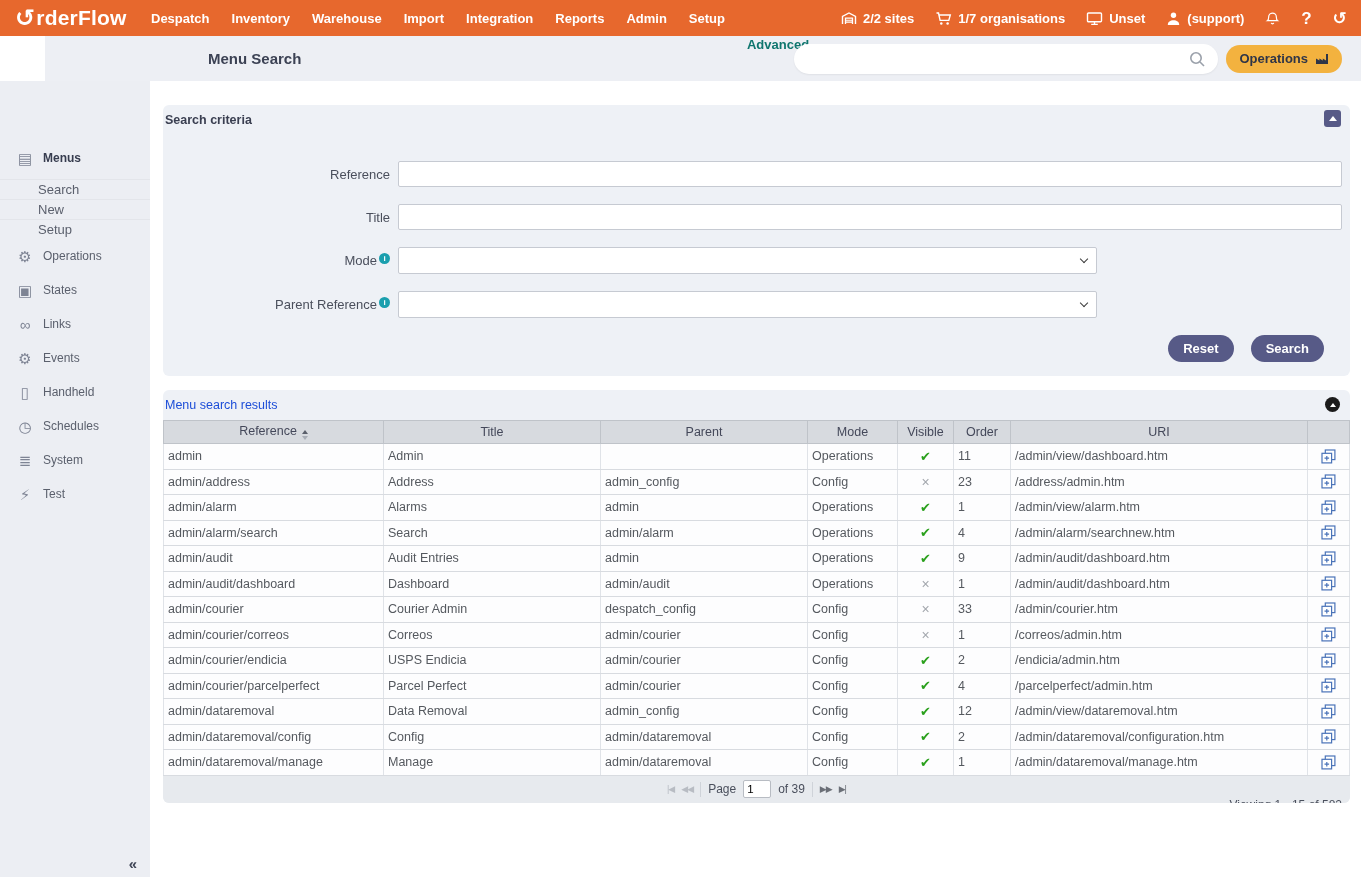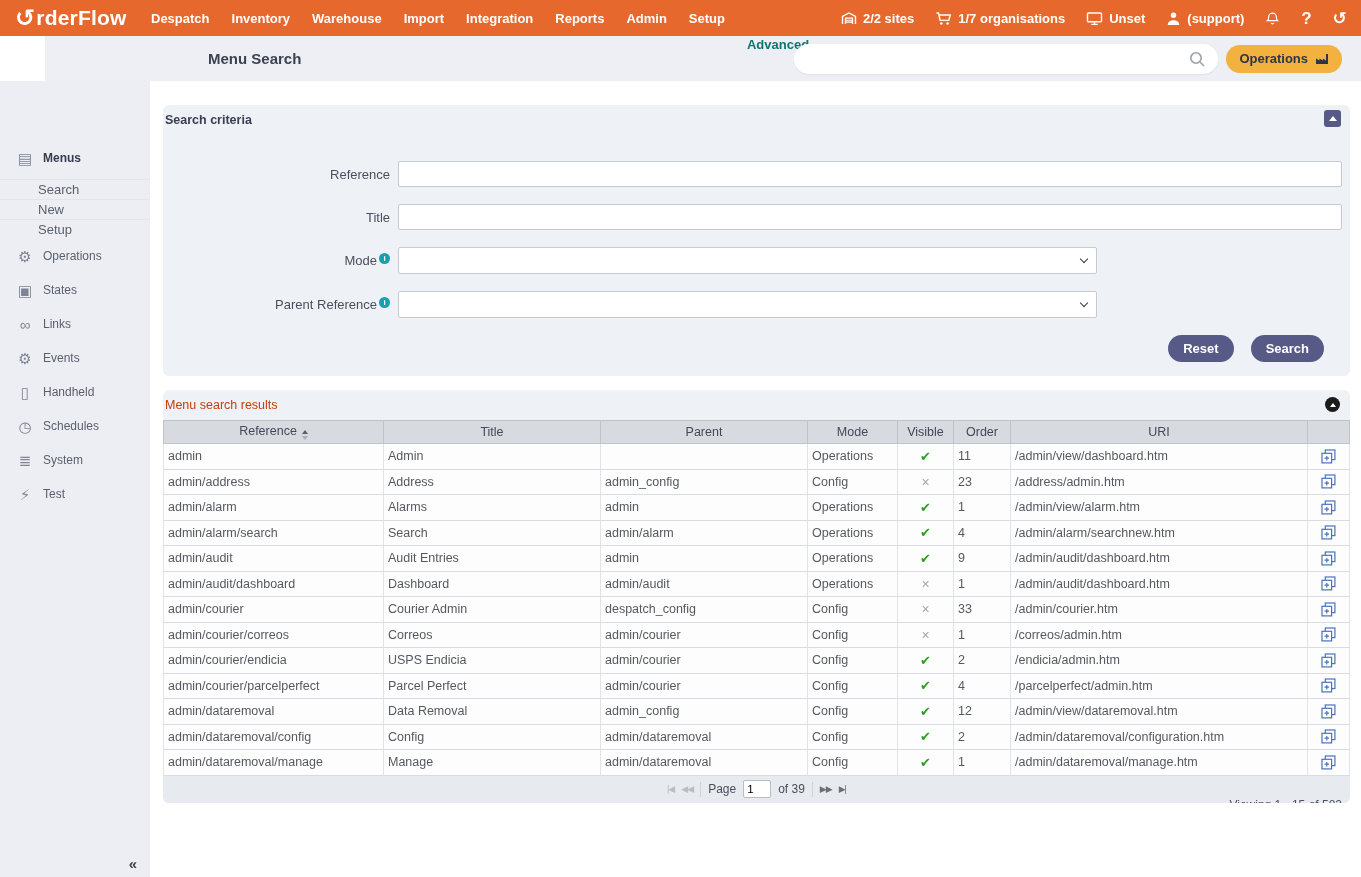--- a/index.html
+++ b/index.html
@@ -46,21 +46,21 @@
   .side-collapse{margin-top:auto;text-align:right;padding:0 13px 5px 0;font-size:15px;font-weight:700;color:#3f4556;cursor:pointer;}
 
   .main{flex:1;background:#fff;}
 
   
   .panel{margin:0 12px 0 13px;background:var(--panel);border-radius:6px;overflow:hidden;position:relative;}
   .panel.criteria{margin-top:24px;padding-bottom:14px;}
   .panel.results{margin-top:14px;}
   .panel-head{height:30px;display:flex;align-items:center;padding:0 2px;position:relative;}
   .panel-title{font-size:12.5px;font-weight:700;color:#3a3f51;}
-  .panel.results .panel-title{font-weight:400;color:#c2410c;}
+  .panel.results .panel-title{font-weight:400;color:#1d4ed8;}
   .panel-collapse{position:absolute;right:9px;top:5px;width:17px;height:17px;background:var(--purple);border-radius:3px;display:flex;align-items:center;justify-content:center;cursor:pointer;}
   .tri-up{width:0;height:0;border-left:4px solid transparent;border-right:4px solid transparent;border-bottom:5px solid #fff;}
   .circle-collapse{position:absolute;right:10px;top:7px;width:15px;height:15px;background:#1b1b1b;border-radius:50%;display:flex;align-items:center;justify-content:center;cursor:pointer;}
   .circle-collapse .tri-up{border-left-width:3.5px;border-right-width:3.5px;border-bottom-width:4.5px;}
 
   
   .form-area{padding:26px 8px 0 10px;}
   .form-row{display:flex;align-items:center;margin-bottom:17px;}
   .form-label{width:225px;flex:none;text-align:right;padding-right:8px;font-size:13px;color:#4a4f5c;}
   .info-dot{display:inline-block;width:11px;height:11px;border-radius:50%;background:var(--teal);color:#fff;font-size:8px;font-weight:700;line-height:11px;text-align:center;vertical-align:4px;margin-left:2px;cursor:pointer;}

